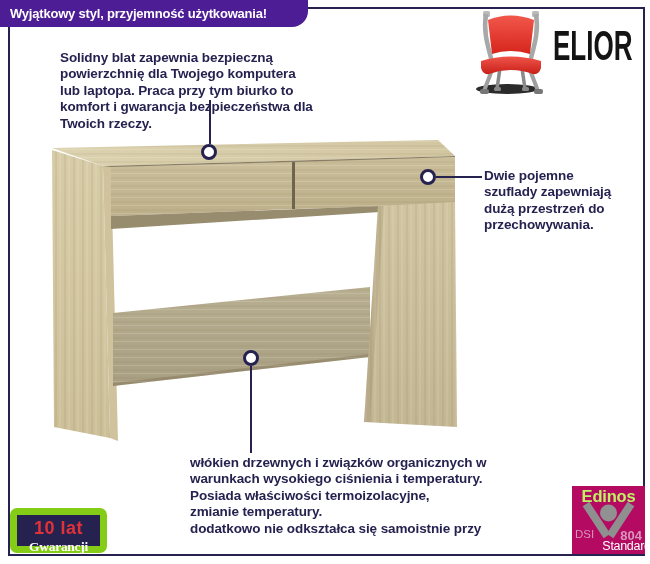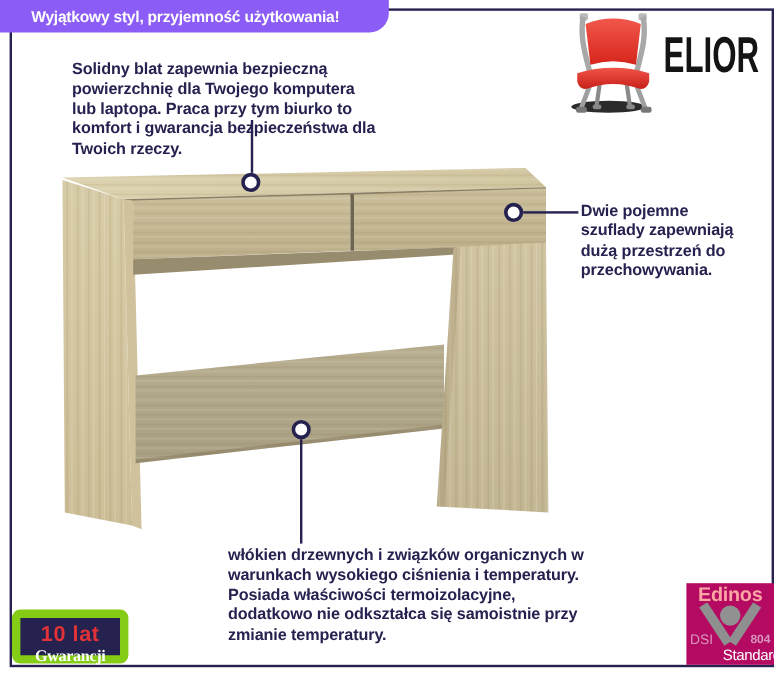--- a/index.html
+++ b/index.html
@@ -10,22 +10,22 @@
   .abs{position:absolute;}
 
   
   .frame{
     left:8px;top:7px;width:637px;height:549px;
     border:2px solid #262250;box-sizing:border-box;
   }
 
   
   .banner{
-    left:0;top:0;width:308px;height:27px;background:#8b5cf6;
-    border-radius:0 0 16px 0;display:flex;align-items:center;padding-left:16px;
+    left:0;top:0;width:308px;height:27px;background:#4c1d95;
+    border-radius:0 0 16px 0;display:flex;align-items:center;
   }
   .banner span{
     color:#ffffff;font-weight:bold;font-size:13px;letter-spacing:-0.2px;
     padding-left:10px;white-space:nowrap;
   }
 
   
   .callout{color:#262250;font-weight:bold;font-size:13.5px;line-height:16.4px;letter-spacing:-0.1px;}
   .callout-top{left:60px;top:50px;width:310px;}
   .callout-drawers{left:484px;top:168px;width:160px;}
@@ -52,23 +52,23 @@
     text-align:center;
   }
   .warranty .years{color:#e03237;font-weight:bold;font-size:18px;margin-top:3px;letter-spacing:0.5px;}
   .warranty .lbl{color:#ffffff;font-weight:bold;font-size:13.5px;margin-top:0px;letter-spacing:-0.3px;font-family:Liberation Serif, serif;}
 
   
   .cert{
     left:572px;top:486px;width:73px;height:68px;background:#b40a62;
   }
   .cert .brand{position:absolute;top:1px;left:0;width:100%;text-align:center;
-    color:#fca5a5;font-weight:bold;font-size:16.5px;letter-spacing:-0.2px;}
+    color:#bef264;font-weight:bold;font-size:16.5px;letter-spacing:-0.2px;}
   .cert .dsi{position:absolute;left:3px;top:42px;color:#d795bb;font-weight:normal;font-size:11.5px;}
-  .cert .n804{position:absolute;right:3px;top:42px;color:#d795bb;font-weight:bold;font-size:10px;}
+  .cert .n804{position:absolute;right:3px;top:42px;color:#d795bb;font-weight:bold;font-size:13px;}
   .cert .standards{position:absolute;bottom:1px;left:0;width:100%;text-align:center;
     color:#ffffff;font-weight:normal;font-size:12.5px;letter-spacing:-0.3px;padding-left:21px;}
 </style>
 </head>
 <body>
 
 <div class="abs frame"></div>
 
 <svg class="abs" style="left:0;top:0;" width="650" height="564" viewBox="0 0 650 564">
   <defs>
@@ -182,22 +182,22 @@
   <div>dużą przestrzeń do</div>
   <div>przechowywania.</div>
 </div>
 
 <div class="abs leader" style="left:250px;top:366px;width:2px;height:87px;"></div>
 <div class="abs marker" style="left:243px;top:350px;"></div>
 <div class="abs callout callout-board">
   <div>włókien drzewnych i związków organicznych w</div>
   <div>warunkach wysokiego ciśnienia i temperatury.</div>
   <div>Posiada właściwości termoizolacyjne,</div>
+  <div>zmianie temperatury.</div>
   <div>dodatkowo nie odkształca się samoistnie przy</div>
-  <div>zmianie temperatury.</div>
 </div>
 
 <div class="abs warranty">
   <div class="years">10 lat</div>
   <div class="lbl">Gwarancji</div>
 </div>
 
 <div class="abs cert">
   <svg style="position:absolute;left:8px;top:16px;" width="57" height="38" viewBox="0 0 57 38">
     <line x1="6" y1="2" x2="27" y2="34" stroke="#8f8f8f" stroke-width="8"></line>

